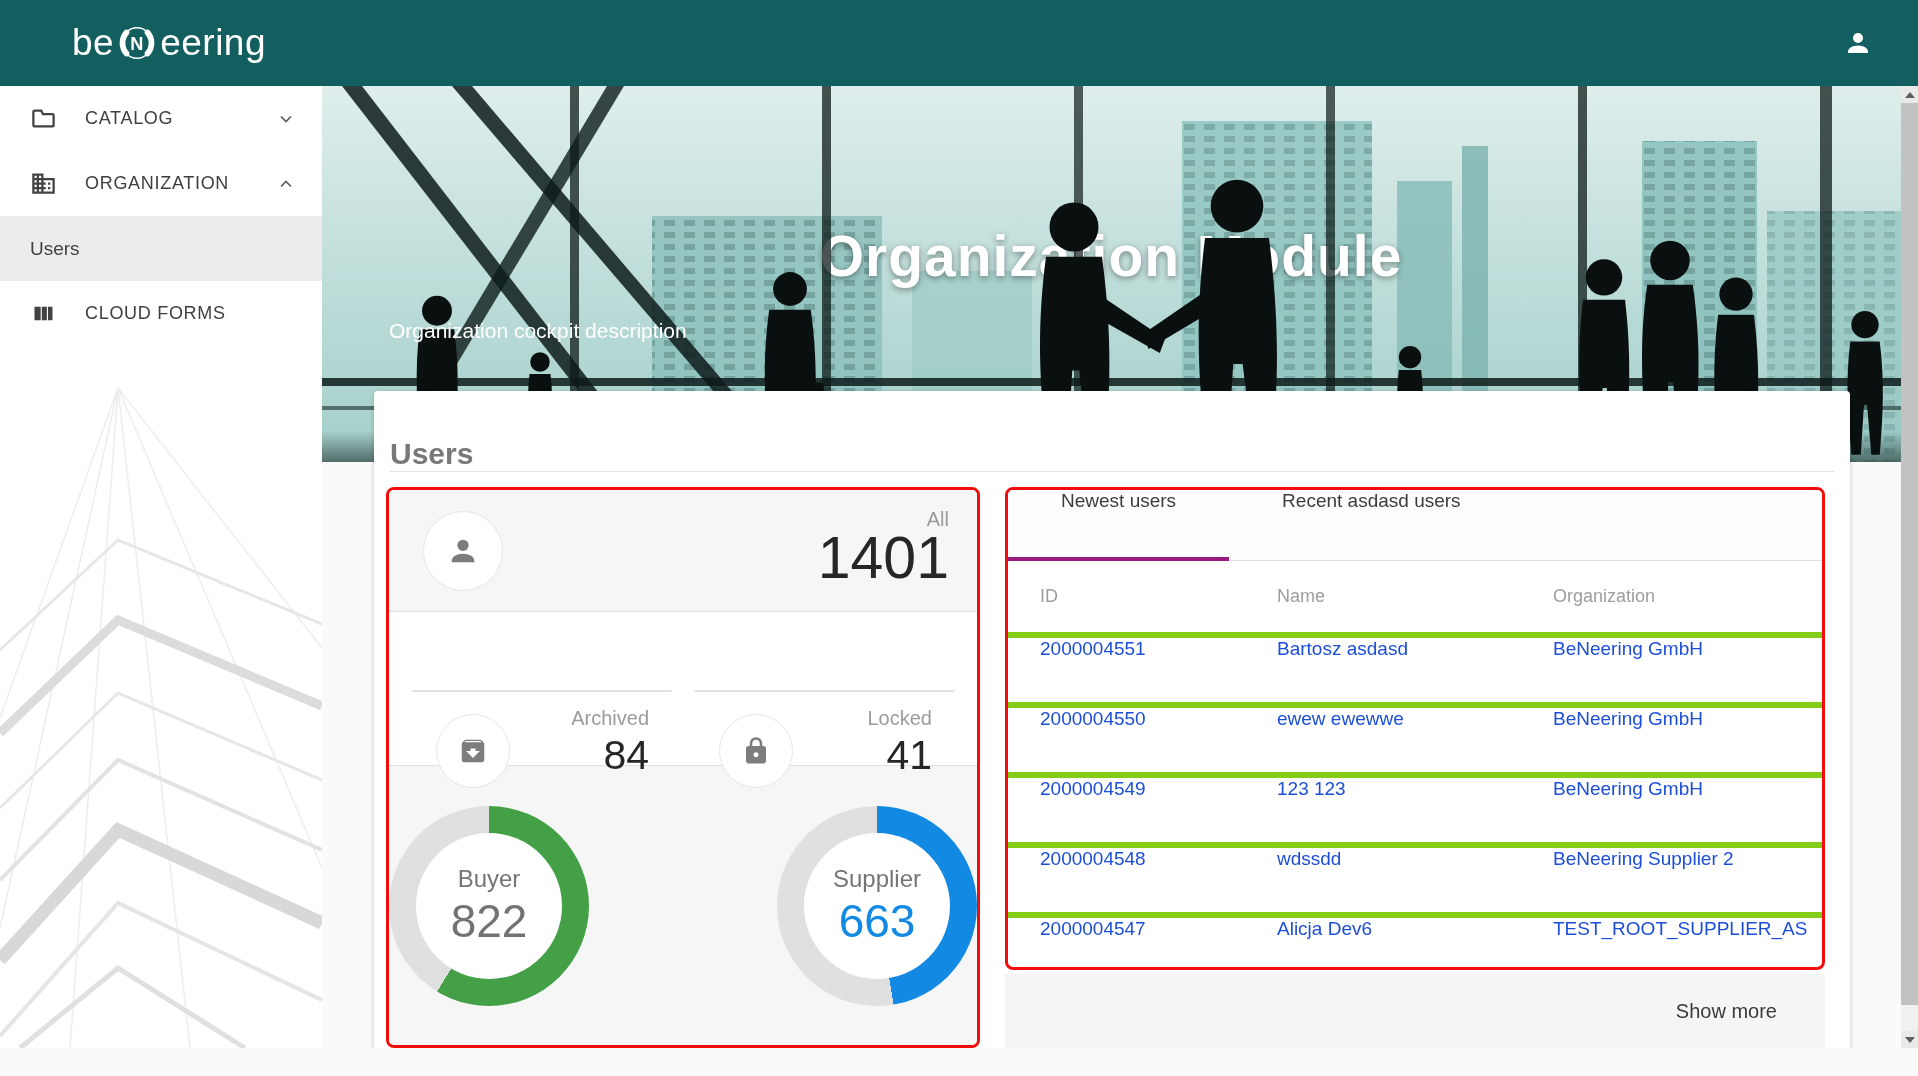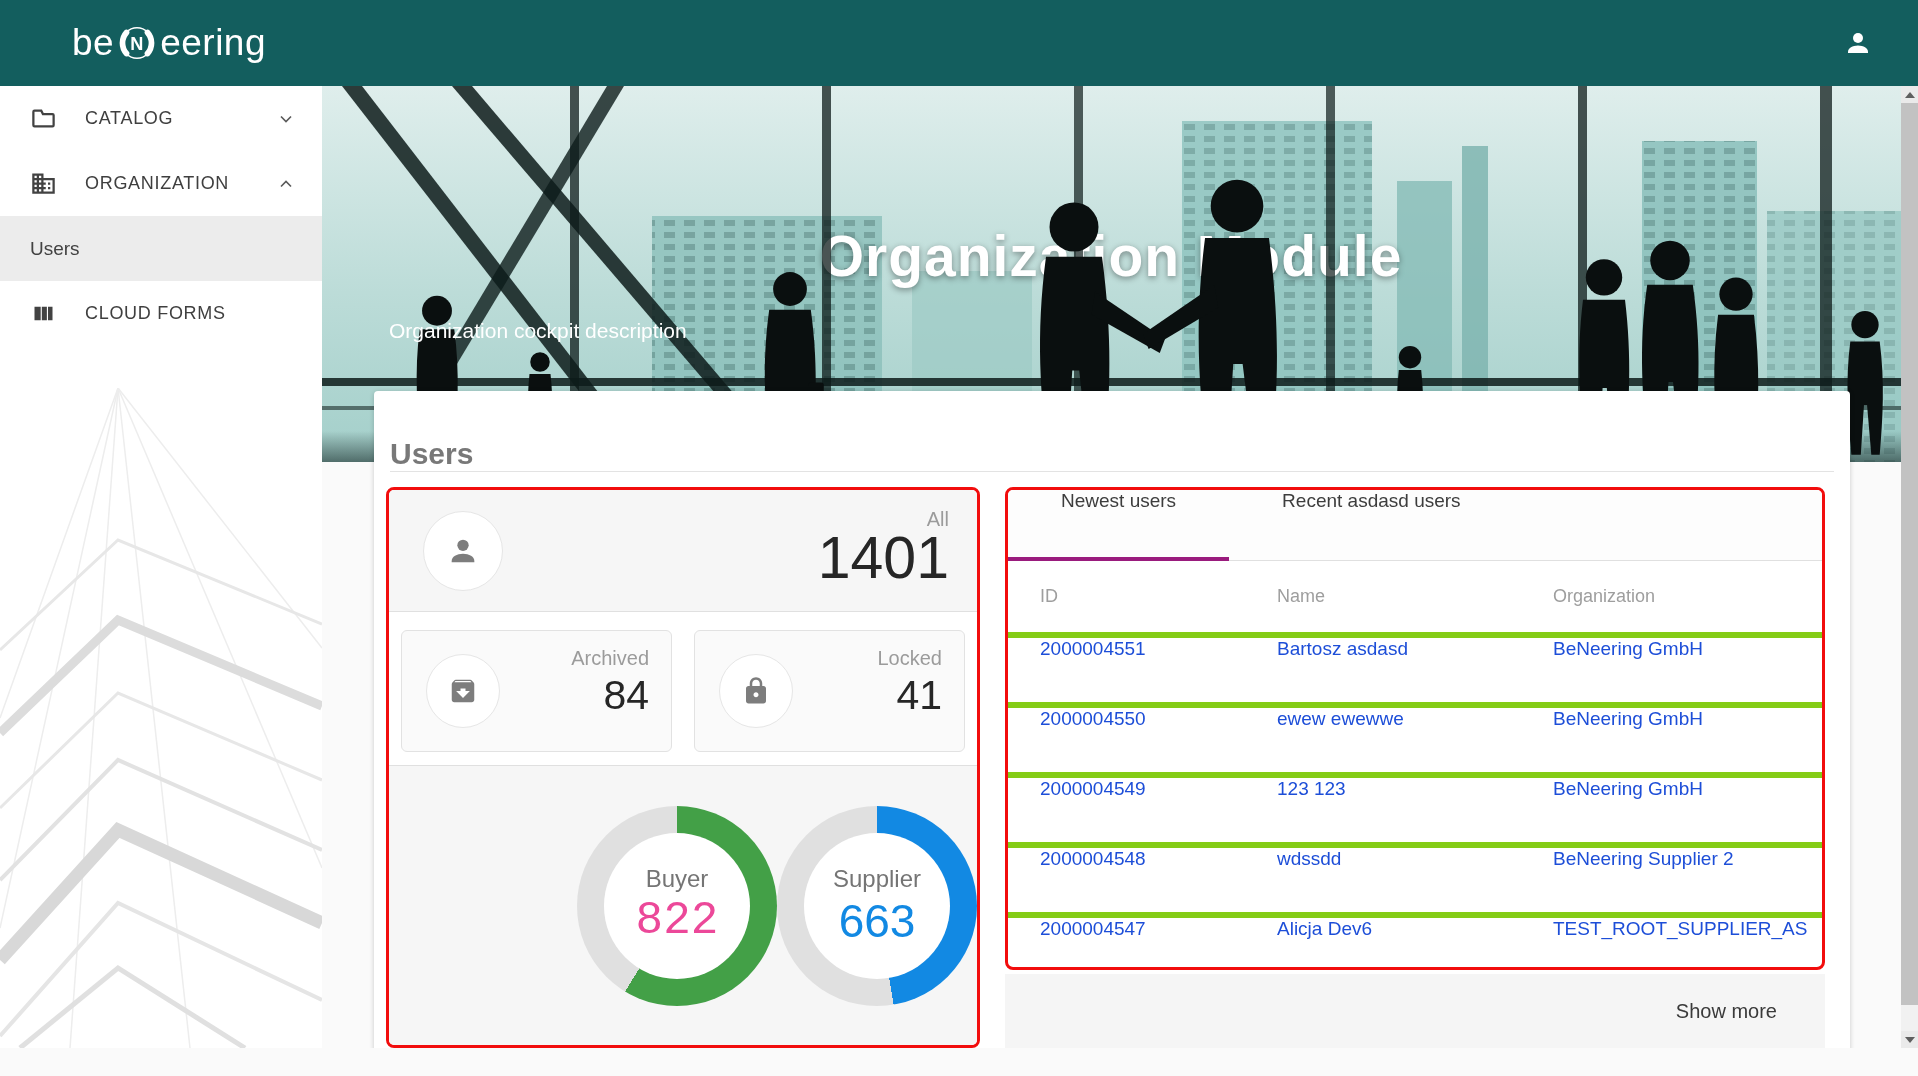--- a/index.html
+++ b/index.html
@@ -39,28 +39,28 @@
   .left-box{position:absolute;left:12px;top:96px;width:594px;height:561px;border:3px solid #f20d0d;
         border-radius:8px;box-sizing:border-box;background:#fff;overflow:hidden;display:flex;flex-direction:column;}
   .all-tile{height:121px;flex:none;background:#f6f6f6;border-bottom:1px solid #e0e0e0;position:relative;}
   .avatar{width:78px;height:78px;border-radius:50%;background:#fff;border:1px solid #e6e6e6;
         display:flex;align-items:center;justify-content:center;color:#7d7d7d;}
   .all-tile .avatar{position:absolute;left:34px;top:21px;}
   .stat-text{position:absolute;right:28px;top:16px;text-align:right;}
   .stat-label{font-size:20px;color:#9b9b9b;line-height:26px;}
   .stat-value{font-size:59px;color:#262626;line-height:52px;}
   .gap1{height:18px;flex:none;background:#fff;}
-  .tiles-row{flex:none;display:flex;gap:22px;padding:0 12px;height:122px;}
+  .tiles-row{flex:none;display:flex;gap:22px;padding:0 22px;height:122px;align-items:center;}
   .tile{flex:1;background:#fafafa;border:1px solid #e2e2e2;border-radius:6px;position:relative;box-sizing:border-box;}
   .tile .avatar{position:absolute;left:24px;top:23px;width:72px;height:72px;}
   .tile .stat-text{top:14px;right:22px;}
   .tile .stat-value{font-size:41px;line-height:48px;}
   .gap2{height:13px;flex:none;background:#fff;}
   .inner-divider{height:1px;flex:none;background:#e0e0e0;}
-  .donut-area{flex:1;background:#f6f6f6;display:flex;align-items:center;justify-content:flex-end;}
+  .donut-area{flex:1;background:#f6f6f6;display:flex;align-items:center;justify-content:space-between;}
   .donut{width:200px;height:200px;border-radius:50%;position:relative;background:#e0e0e0;}
   .donut-hole{position:absolute;inset:27px;border-radius:50%;background:#fff;display:flex;flex-direction:column;
         align-items:center;justify-content:center;}
   .donut-label{font-size:24px;color:#757575;line-height:30px;}
   .donut-value{font-size:46px;line-height:54px;}
 
   
   .right-box{position:absolute;left:631px;top:96px;width:820px;height:483px;border:3px solid #f20d0d;
         border-radius:8px;box-sizing:border-box;background:#fff;overflow:hidden;}
   .tabs{height:70px;display:flex;border-bottom:1px solid #e0e0e0;background:#fdfdfd;}
@@ -306,21 +306,21 @@
             <div class="stat-value">41</div>
           </div>
         </div>
       </div>
       <div class="gap2"></div>
       <div class="inner-divider"></div>
       <div class="donut-area">
         <div class="donut" style="background: conic-gradient(rgb(67, 160, 71) 0deg, rgb(67, 160, 71) 211.2deg, rgb(224, 224, 224) 211.2deg, rgb(224, 224, 224) 360deg);">
           <div class="donut-hole">
             <div class="donut-label">Buyer</div>
-            <div class="donut-value" style="color: #ec4899; font-family: Liberation Mono, monospace;">822</div>
+            <div class="donut-value" style="color: #737373;">822</div>
           </div>
         </div>
         <div class="donut" style="background: conic-gradient(rgb(18, 137, 227) 0deg, rgb(18, 137, 227) 170.4deg, rgb(224, 224, 224) 170.4deg, rgb(224, 224, 224) 360deg);">
           <div class="donut-hole">
             <div class="donut-label">Supplier</div>
             <div class="donut-value" style="color: rgb(18, 137, 227);">663</div>
           </div>
         </div>
       </div>
     </div>

